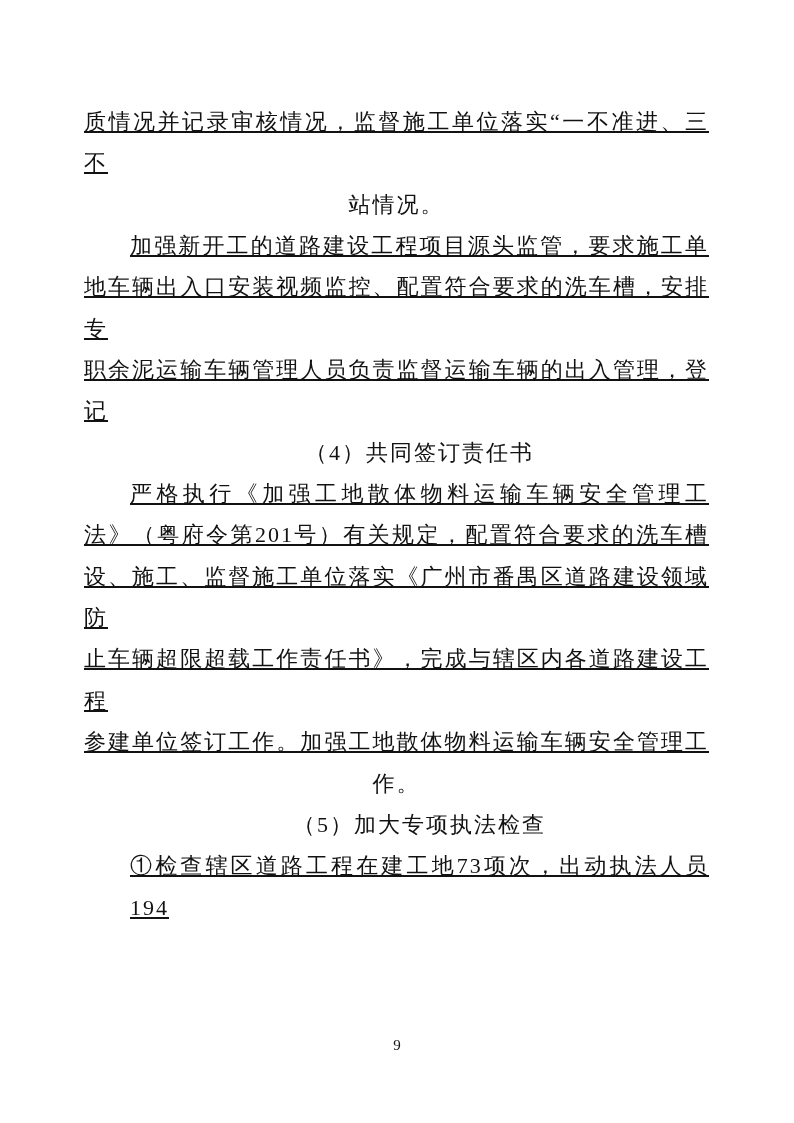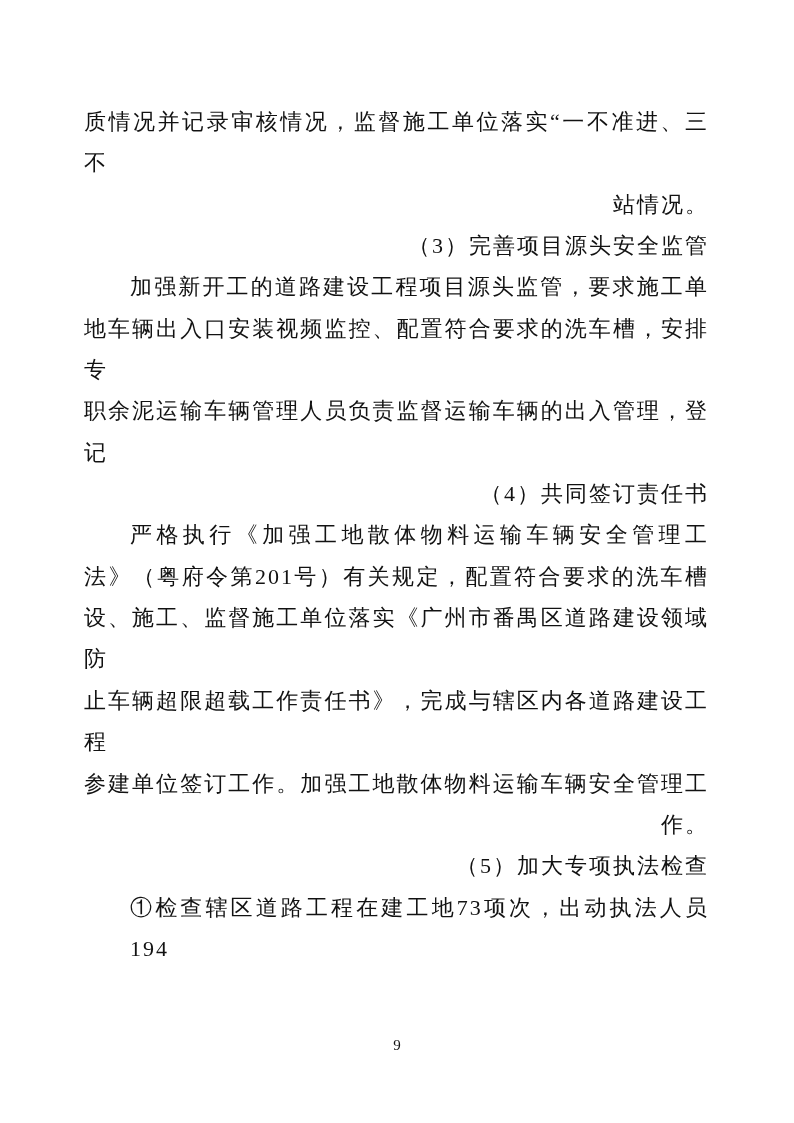--- a/index.html
+++ b/index.html
@@ -19,27 +19,28 @@
     position: absolute;
     left: 84px;
     top: 101px;
     width: 625px;
   }
   .line {
     font-size: 22px;
     line-height: 41.35px;
     letter-spacing: 2px;
     white-space: nowrap;
-    text-align: right;
+    text-align: center;
   }
   
   .line.j {
     white-space: normal;
     text-align: justify;
     text-align-last: justify;
+    text-decoration: underline;
     -moz-text-align-last: justify;
   }
   
   .line.indent {
     padding-left: 46px;
   }
   .footer {
     position: absolute;
     left: 0;
     top: 1036px;
@@ -53,21 +54,20 @@
   }
 </style>
 </head>
 <body>
 
 <div class="doc-body">
 
   <div class="line j">质情况并记录审核情况，监督施工单位落实“一不准进、三不</div>
   <div class="line">站情况。</div>
 
-  <div class="line indent">（3）完善项目源头安全监管</div>
 
   <div class="line j indent">加强新开工的道路建设工程项目源头监管，要求施工单</div>
   <div class="line j">地车辆出入口安装视频监控、配置符合要求的洗车槽，安排专</div>
   <div class="line j">职余泥运输车辆管理人员负责监督运输车辆的出入管理，登记</div>
 
   <div class="line indent">（4）共同签订责任书</div>
 
   <div class="line j indent">严格执行《加强工地散体物料运输车辆安全管理工</div>
   <div class="line j">法》（粤府令第201号）有关规定，配置符合要求的洗车槽</div>
   <div class="line j">设、施工、监督施工单位落实《广州市番禺区道路建设领域防</div>

